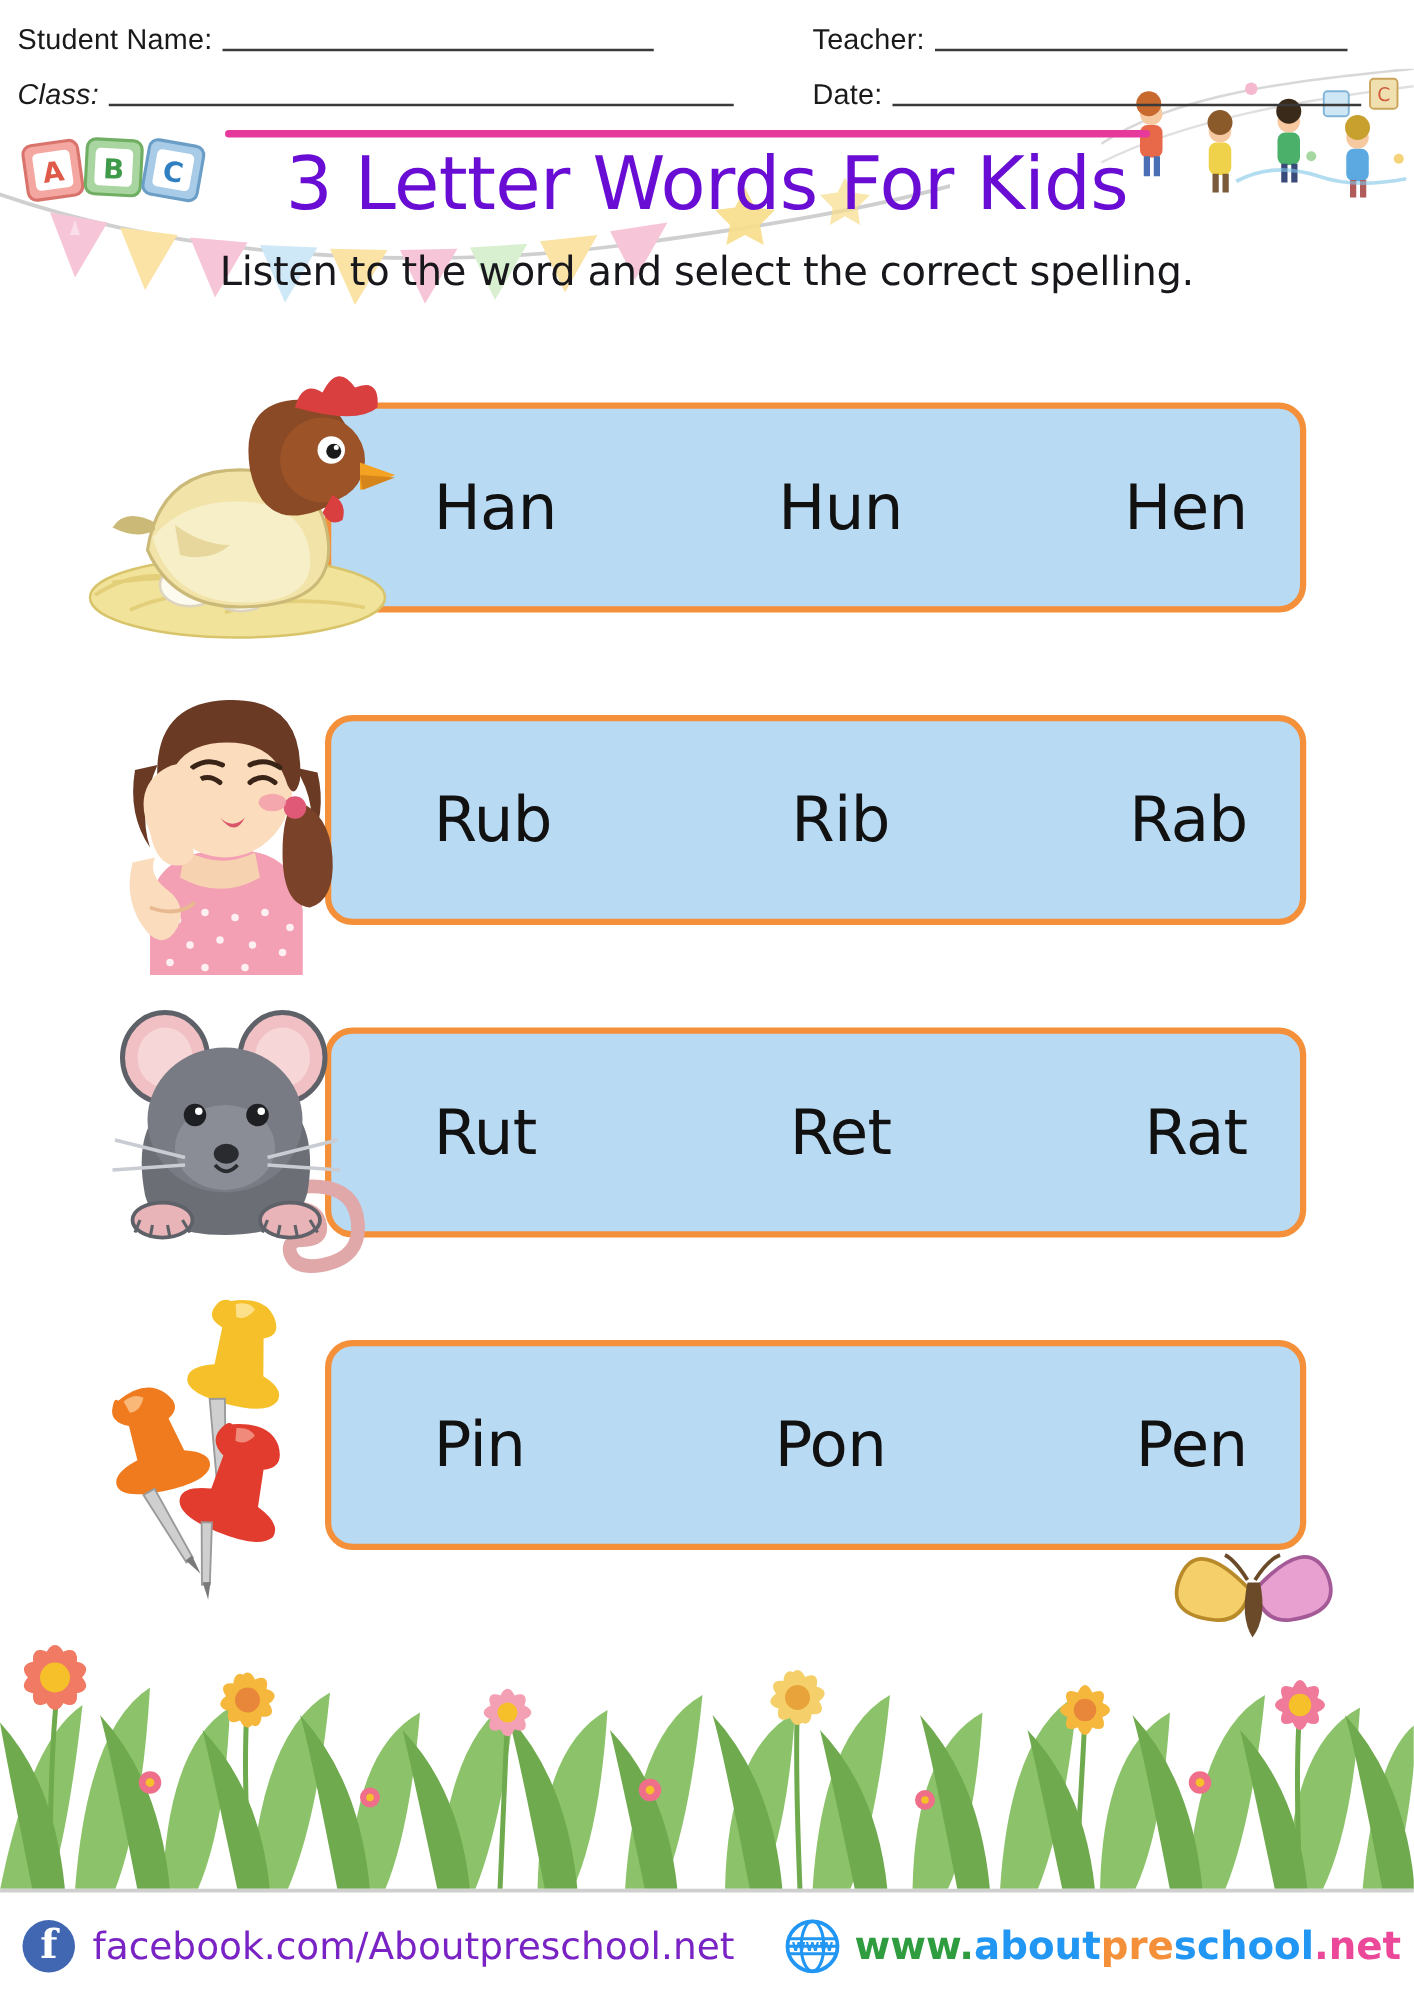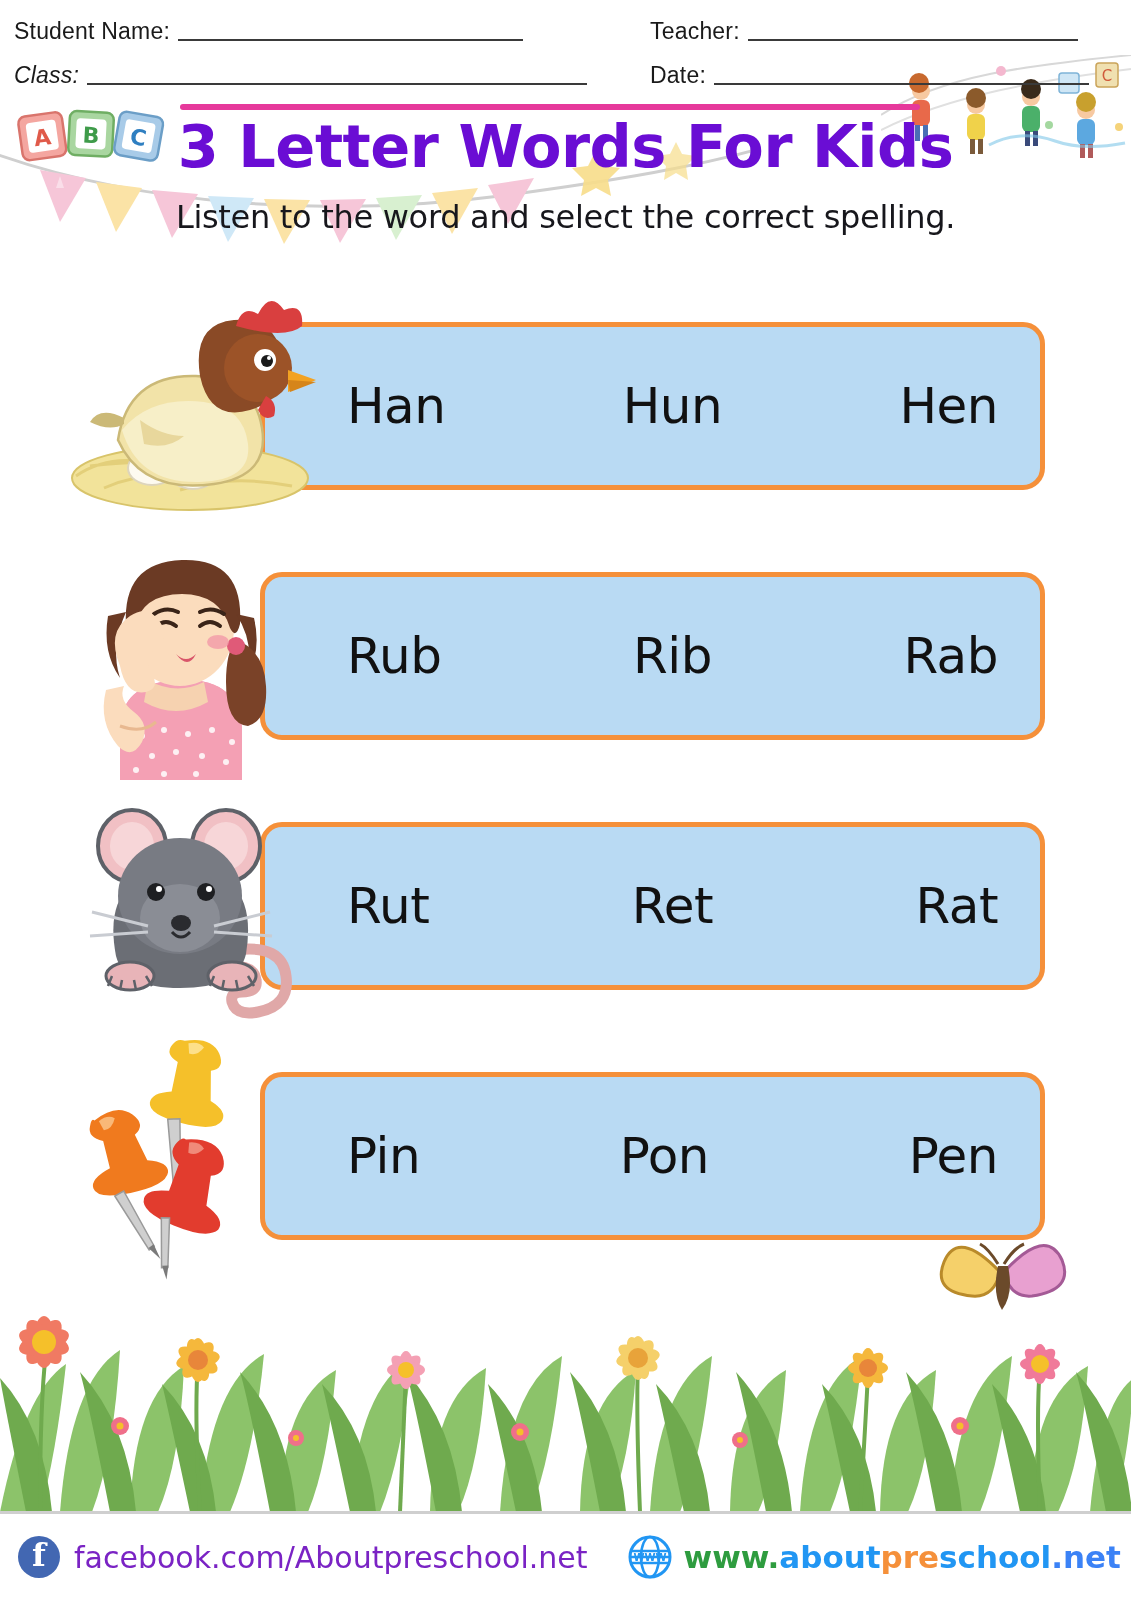--- a/index.html
+++ b/index.html
@@ -87,21 +87,21 @@
     width: 160px;
     height: 62px;
   }
   .page-title {
     position: absolute;
     top: 16px;
     left: 0;
     width: 1131px;
     text-align: center;
     font-size: 59px;
-    font-weight: bold;
+    font-weight: normal;
     color: #6a0dd4;
     font-family: "DejaVu Sans", sans-serif;
     letter-spacing: -0.5px;
   }
   .page-subtitle {
     position: absolute;
     top: 102px;
     left: 0;
     width: 1131px;
     text-align: center;
@@ -233,21 +233,21 @@
     margin-left: 12px;
     font-size: 31px;
     font-family: "DejaVu Sans", sans-serif;
     font-weight: bold;
     white-space: nowrap;
   }
   .w-www { color: #2e9c3f; }
   .w-about { color: #2196f3; }
   .w-pre { color: #f5903a; margin-top: 32px; }
   .w-school { color: #2196f3; }
-  .w-net { color: #3b82f6; }
+  .w-net { color: #ec4899; }
 </style>
 </head>
 <body>
 
 <div class="header-fields">
   <div class="field-row" id="row-student">
     <span class="field-label">Student Name:</span>
     <span class="field-line"></span>
   </div>
   <div class="field-row" id="row-teacher">

